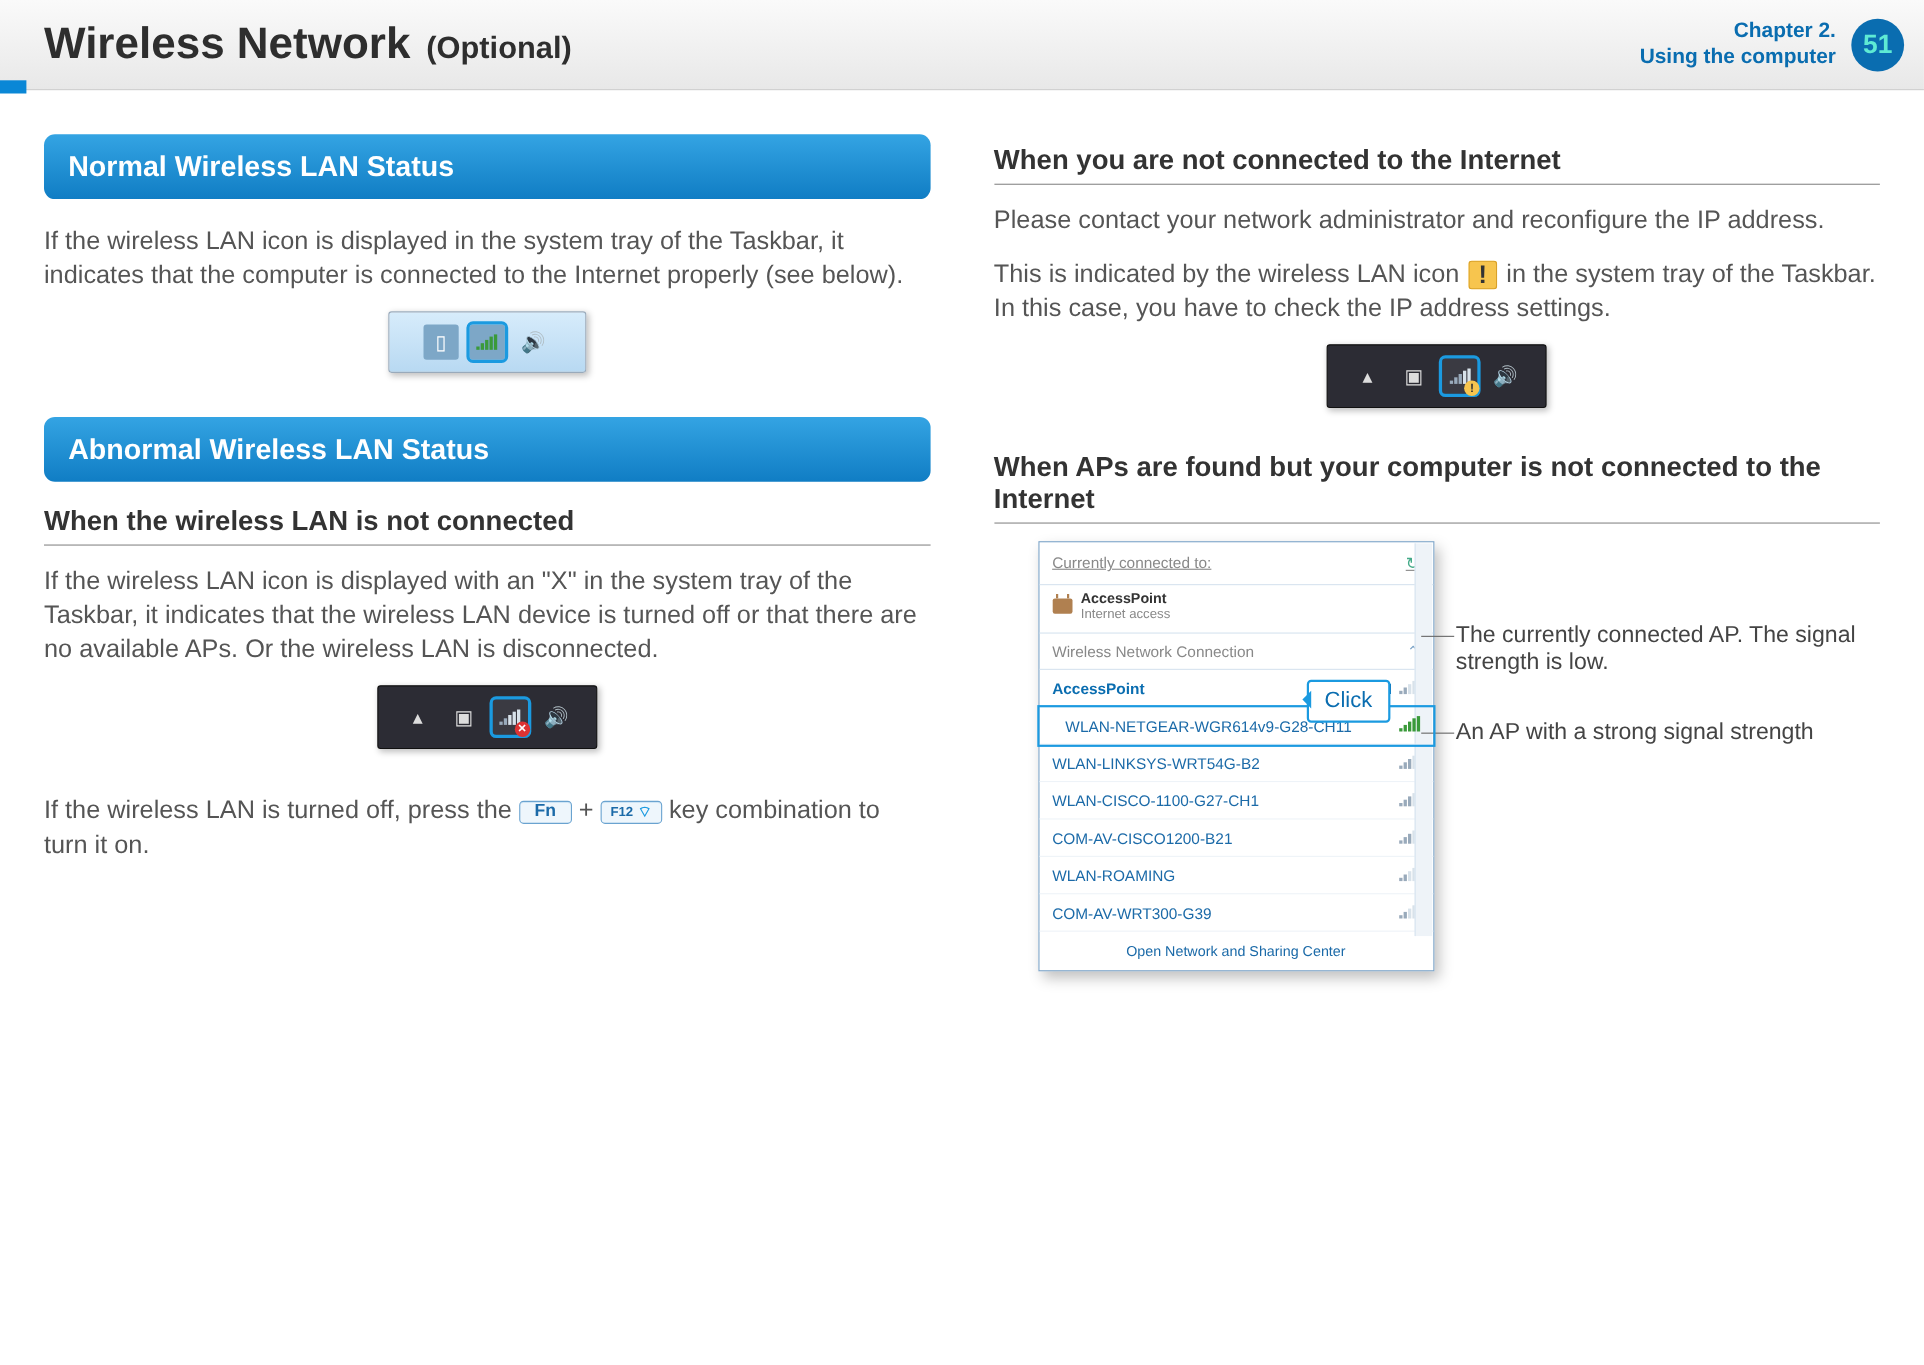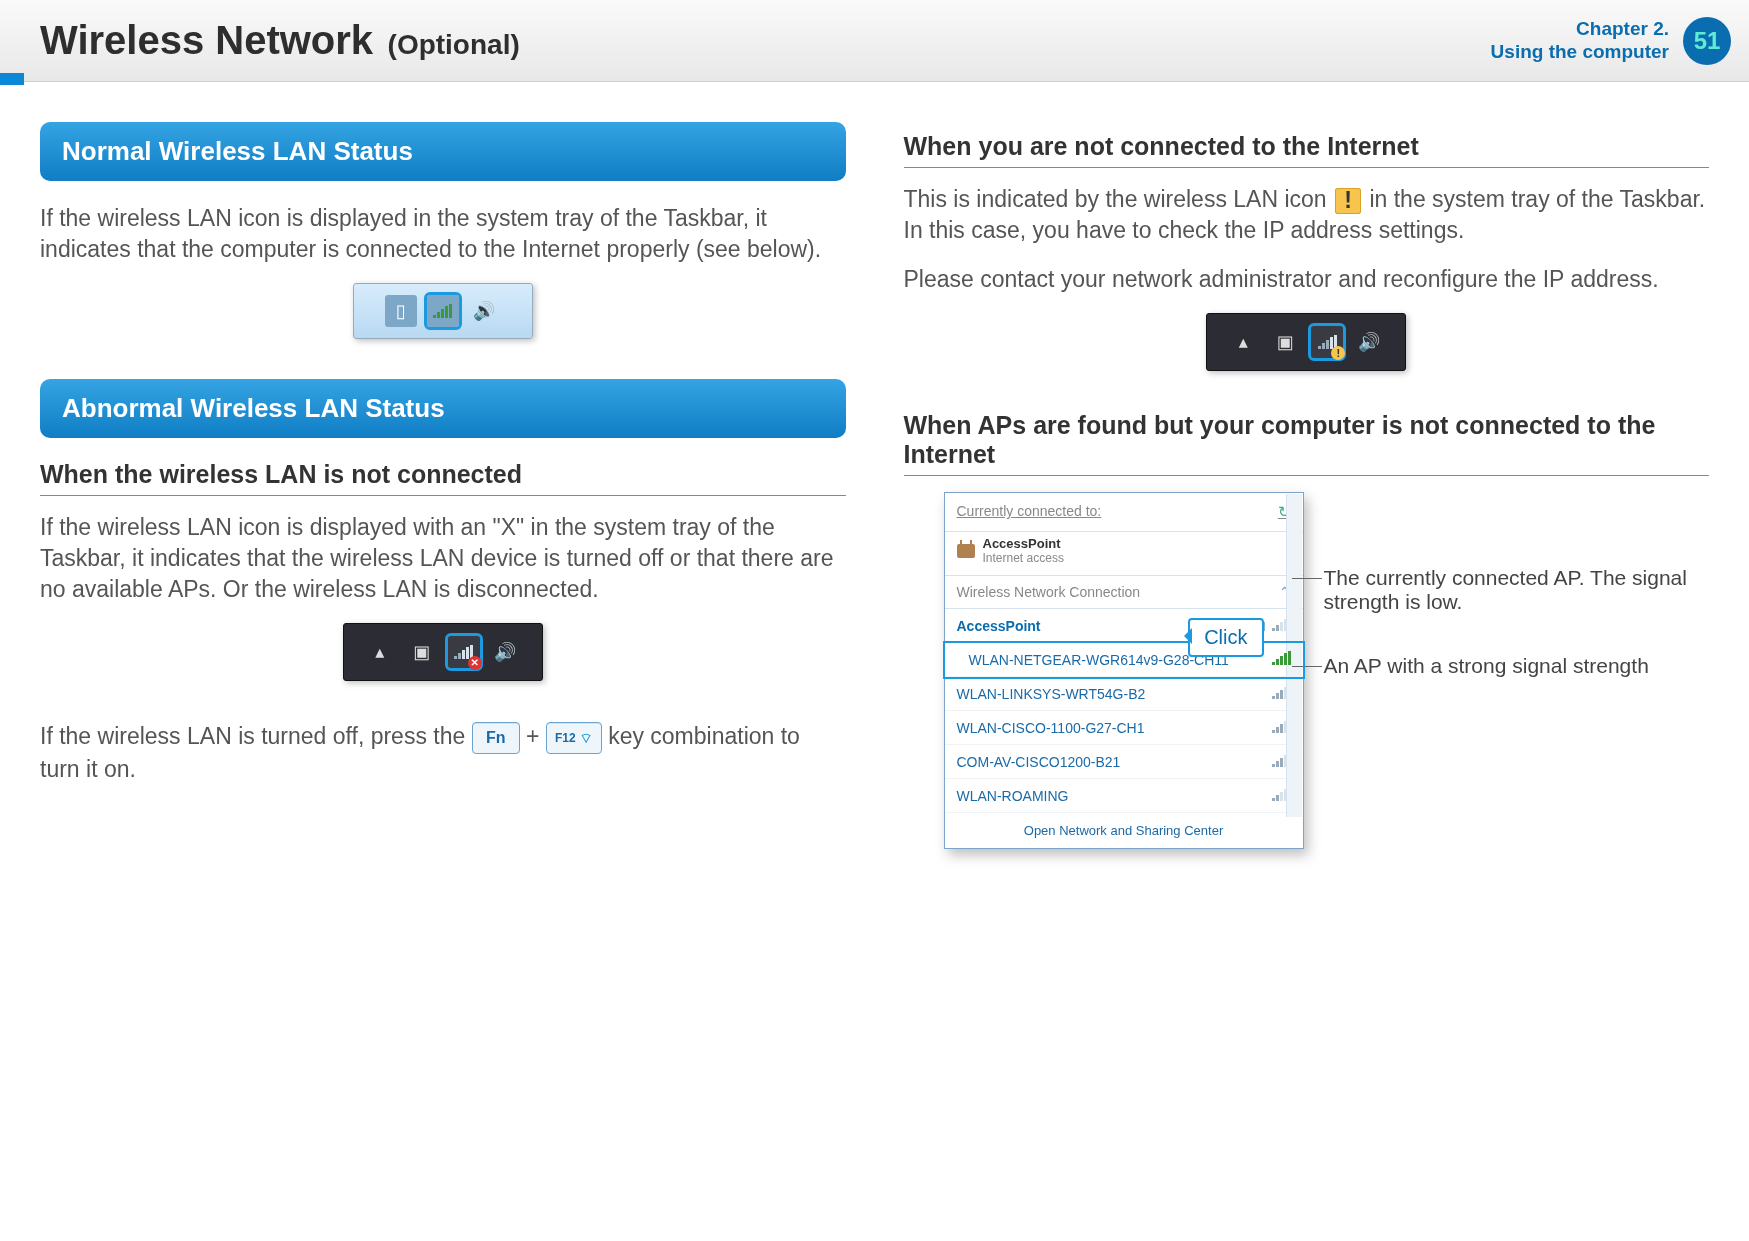--- a/index.html
+++ b/index.html
@@ -137,21 +137,21 @@
   }
   .warn-inline {
     display: inline-flex; align-items: center; justify-content: center;
     width: 26px; height: 26px; background: #f7c54e;
     border-radius: 3px; font-weight: 700; color: #333;
     vertical-align: middle; margin: 0 2px;
     box-shadow: inset 0 0 0 1px #d9a12a;
   }
   .key {
     display: inline-flex; align-items: center; justify-content: center;
-    min-width: 48px; height: 32px;
+    min-width: 48px; height: 21px;
     border: 1px solid #6aa3d0; border-radius: 4px;
     background: #eef6fc;
     color: #1b6aa8; font-weight: 700; font-size: 16px;
     padding: 0 8px; vertical-align: middle;
     box-shadow: 0 1px 0 #cfe5f5 inset;
   }
   .key.small { min-width: 54px; font-size: 12px; gap: 4px; }
   .key .wifi-glyph { color: #1b9ae0; font-size: 14px; }
   .fig-row {
     display: flex;
@@ -316,26 +316,26 @@
       <span class="key small">
           <span>F12</span>
           <span class="wifi-glyph">⌔</span>
         </span>
       <span> key combination to turn it on.</span>
     </p>
   </div>
 
   <div class="col">
     <div class="subhead">When you are not connected to the Internet</div>
+    <p class="body-text">Please contact your network administrator and reconfigure the IP address.</p>
     <p class="body-text">
       <span>This is indicated by the wireless LAN icon </span>
       <span class="warn-inline">!</span>
       <span> in the system tray of the Taskbar. In this case, you have to check the IP address settings.</span>
     </p>
-    <p class="body-text">Please contact your network administrator and reconfigure the IP address.</p>
 
     <div class="tray dark">
       <div class="tray-ic">▴</div>
       <div class="tray-ic">▣</div>
       <div class="tray-ic sig warn sig-hl">
         <span class="sig-bars mid">
             <span class="b1"></span>
             <span class="b2"></span>
             <span class="b3"></span>
             <span class="b4"></span>
@@ -419,20 +419,30 @@
               <div class="row">
                 <span>WLAN-ROAMING</span>
                 <span><span class="sig-bars low">
                     <span class="b1"></span>
                     <span class="b2"></span>
                     <span class="b3"></span>
                     <span class="b4"></span>
                     <span class="b5"></span>
                   </span></span>
               </div>
+              <div class="row">
+                <span>COM-AV-WRT300-G39</span>
+                <span><span class="sig-bars low">
+                    <span class="b1"></span>
+                    <span class="b2"></span>
+                    <span class="b3"></span>
+                    <span class="b4"></span>
+                    <span class="b5"></span>
+                  </span></span>
+              </div>
             </div>
           <div class="foot">Open Network and Sharing Center</div>
         </div>
         <div class="scroll"></div>
         <div class="click-bubble">Click</div>
       </div>
 
       <div class="callouts">
         <div class="c1">
           <span class="line"></span>

